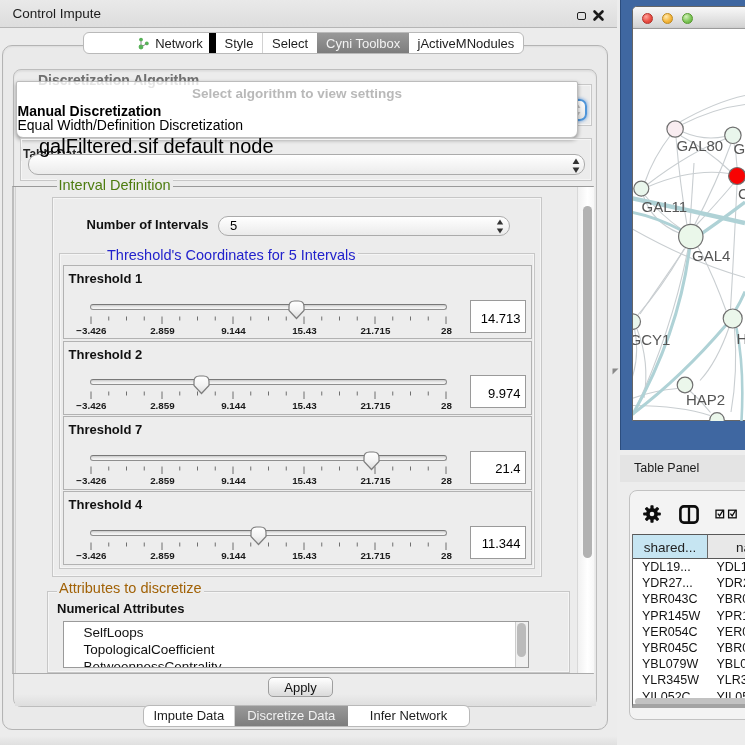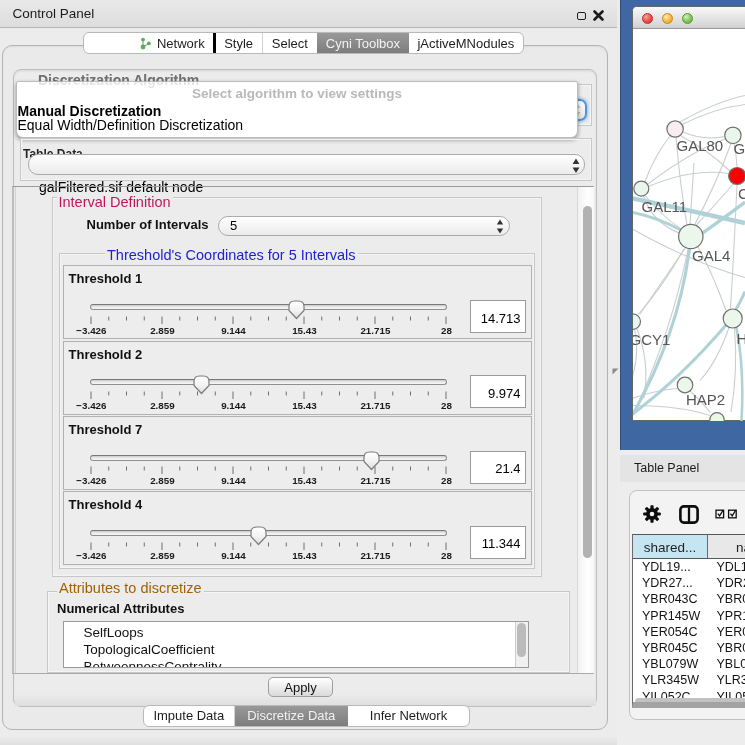--- a/index.html
+++ b/index.html
@@ -11,32 +11,32 @@
 </style>
 </head>
 <body>
 <div id="stage">
 
 <div class="abs" style="left:0;top:0;width:620px;height:745px;background:#ececec;"></div>
 
 <div class="abs" style="left:0;top:736px;width:745px;height:9px;background:linear-gradient(#ececec,#e0e0e0);"></div>
 
 <div class="abs" style="left:0;top:0;width:617px;height:28px;background:linear-gradient(#e9e9e9,#dddddd);border-bottom:1px solid #b5b5b5;"></div>
-<div class="abs" style="left:12.5px;top:0;height:28px;line-height:28px;font-size:13.5px;color:#1c1c1c;">Control Panel</div>
+<div class="abs" style="left:12.5px;top:0;height:28px;line-height:28px;font-size:13.5px;color:#1c1c1c;">Control Impute</div>
 <div class="abs" style="left:577px;top:11.5px;width:9px;height:8.5px;border:1.5px solid #1f1f1f;border-radius:2px;"></div>
 <svg class="abs" style="left:592px;top:9px;" width="13" height="13" viewBox="0 0 13 13">
       <path d="M2.5 2.5 L10.5 10.5 M10.5 2.5 L2.5 10.5" stroke="#1a1a1a" stroke-width="2.6" stroke-linecap="round"></path>
     </svg>
 
 <div class="abs" style="left:1.5px;top:44.5px;width:606px;height:685px;border:1px solid #b4b4b4;border-radius:10px;background:#eaeaea;box-shadow:inset 0 1px 2px rgba(0,0,0,0.06);"></div>
 
 <div class="abs" style="left:12.5px;top:68.5px;width:584.5px;height:638px;border:1px solid #bdbdbd;border-radius:8px;background:#ececec;box-shadow:inset 0 1.5px 2px rgba(0,0,0,0.07);"></div>
 
 <div class="abs" style="left:83px;top:32px;width:441px;height:22px;background:#ffffff;border:1px solid #b9b9b9;border-radius:6px;overflow:hidden;display:flex;font-size:13px;color:#1d1d1d;">
-  <div style="width:94px;display:flex;align-items:center;justify-content:center;border-right:3px solid #000000;margin-left:48px;">
+  <div style="width:94px;display:flex;align-items:center;justify-content:center;border-right:7px solid #000000;margin-left:48px;">
     <svg width="12" height="13" viewBox="0 0 12 13" style="margin-right:5px;">
           <circle cx="3" cy="2.6" r="1.9" fill="#57b257"></circle>
           <circle cx="3" cy="10" r="2.4" fill="#57b257"></circle>
           <circle cx="8.8" cy="6.4" r="1.9" fill="#57b257"></circle>
           <path d="M3 4 L3 8 M4.5 9 L8 7.2" stroke="#8a8a8a" stroke-width="1"></path>
         </svg>
     Network</div>
   <div style="width:53px;display:flex;align-items:center;justify-content:center;border-right:1px solid #d2d2d2;">Style</div>
   <div style="width:61.5px;display:flex;align-items:center;justify-content:center;">Select</div>
   <div style="width:103.5px;display:flex;align-items:center;justify-content:center;background:linear-gradient(#999999,#7d7d7d);color:#f2f2f2;">Cyni Toolbox</div>
@@ -54,35 +54,35 @@
 
 <div class="abs" style="left:16px;top:80.5px;width:562px;height:57px;background:#ffffff;border:1px solid #bcbcbc;border-radius:2px 2px 7px 7px;box-shadow:0 2px 4px rgba(0,0,0,0.38);"></div>
 <div class="abs" style="left:38px;top:71.8px;font-size:14px;font-weight:bold;color:rgba(120,120,120,0.20);">Discretization Algorithm</div>
 <div class="abs" style="left:16px;top:85.5px;width:562px;text-align:center;font-size:13.5px;font-weight:bold;color:#b9b9b9;">Select algorithm to view settings</div>
 <div class="abs" style="left:17.5px;top:103px;font-size:14px;font-weight:bold;color:#000;">Manual Discretization</div>
 <div class="abs" style="left:17.5px;top:117.2px;font-size:14px;color:#000;">Equal Width/Definition Discretization</div>
 
 <div class="abs etched" style="left:20px;top:138px;width:572px;height:43px;"></div>
 <div class="abs" style="left:21px;top:147px;font-size:12px;font-weight:bold;color:#262626;background:#ececec;padding:0 2px;">Table Data</div>
 <div class="abs" style="left:27.5px;top:154px;width:557px;height:20.5px;border:1px solid #ababab;border-radius:10px;background:linear-gradient(#ffffff,#ebebeb);"></div>
-<div class="abs" style="left:39px;top:136px;height:20.5px;line-height:20.5px;font-size:14px;color:#000;margin-top:41px;">galFiltered.sif default node</div>
+<div class="abs" style="left:39px;top:136px;height:20.5px;line-height:20.5px;font-size:20px;color:#000;">galFiltered.sif default node</div>
 <svg class="abs" style="left:570px;top:158px;" width="12" height="16" viewBox="0 0 12 16">
       <path d="M6 0.5 L9.4 6 L2.6 6 Z" fill="#333"></path>
       <path d="M6 15 L2.6 9.5 L9.4 9.5 Z" fill="#333"></path>
     </svg>
 
 <div class="abs" style="left:11.5px;top:186px;width:582px;height:488px;border:1px solid #bdbdbd;border-top:1px solid #9a9a9a;border-bottom:1px solid #ababab;"></div>
 
 <div class="abs" style="left:576.5px;top:187px;width:17px;height:486px;background:linear-gradient(to right,#f1f1f1,#ffffff 60%,#f7f7f7);border-left:1px solid #d8d8d8;"></div>
 <div class="abs" style="left:582.5px;top:206px;width:9px;height:352px;border-radius:4.5px;background:#b2b2b2;"></div>
 
 <div class="abs" style="left:14.5px;top:187px;width:1px;height:486px;background:#d2d2d2;"></div>
 
 <div class="abs etched" style="left:52px;top:196.5px;width:490px;height:380px;"></div>
-<div class="abs" style="left:56.5px;top:194px;font-size:14.5px;color:#be185d;background:#ececec;padding:0 2px;">Interval Definition</div>
+<div class="abs" style="left:56.5px;top:177px;font-size:14.5px;color:#4d7c0f;background:#ececec;padding:0 2px;">Interval Definition</div>
 <div class="abs" style="left:86.5px;top:216.5px;font-size:13px;font-weight:bold;color:#111;">Number of Intervals</div>
 <div class="abs" style="left:218px;top:216px;width:292px;height:20px;border:1px solid #ababab;border-radius:10px;background:linear-gradient(#ffffff,#ebebeb);"></div>
 <div class="abs" style="left:230px;top:216px;height:20px;line-height:20px;font-size:13px;color:#000;">5</div>
 <svg class="abs" style="left:494px;top:218.5px;" width="12" height="15" viewBox="0 0 12 15">
       <path d="M6 0.5 L9.2 5.5 L2.8 5.5 Z" fill="#333"></path>
       <path d="M6 14.5 L2.8 9.5 L9.2 9.5 Z" fill="#333"></path>
     </svg>
 
 <div class="abs etched" style="left:58.5px;top:253px;width:476.5px;height:316px;"></div>
 <div class="abs" style="left:61px;top:246.5px;font-size:14.5px;color:#2222cc;background:#ececec;padding:0 2px;margin-left:44px;">Threshold's Coordinates for 5 Intervals</div>
@@ -391,21 +391,21 @@
 </svg>
 <svg class="abs" style="left:714.5px;top:508.5px;" width="24" height="10" viewBox="0 0 24 10">
   <g fill="none" stroke="#0d0d0d" stroke-width="1.3">
     <rect x="1" y="1.2" width="7.6" height="7.6"></rect>
     <rect x="13.6" y="1.2" width="7.6" height="7.6"></rect>
     <path d="M2.8 4.6 L4.6 6.8 L8.2 1"></path>
     <path d="M15.4 4.6 L17.2 6.8 L20.8 1"></path>
   </g>
 </svg>
 
-<div class="abs" style="left:632px;top:533.5px;width:113px;height:174px;background:#ffffff;border-left:1.5px solid #6a6a6a;border-bottom:6px solid #a3a3a3;overflow:hidden;">
+<div class="abs" style="left:632px;top:533.5px;width:113px;height:174px;background:#ffffff;border-left:1.5px solid #6a6a6a;border-bottom:4px solid #a3a3a3;overflow:hidden;">
   <div style="position:absolute;left:0;top:0;width:75px;height:25.5px;background:#c6e5f2;border-top:1.5px solid #585858;border-bottom:1.5px solid #585858;border-right:1.5px solid #6a6a6a;text-align:center;line-height:25px;font-size:13.5px;color:#222;">shared...</div>
   <div style="position:absolute;left:75px;top:0;width:122px;height:25.5px;background:#e8e8e8;border-top:1.5px solid #585858;border-bottom:1.5px solid #585858;line-height:25px;font-size:13.5px;color:#222;"><span style="margin-left:28px;">na</span></div>
   <div style="position:absolute;left:9px;top:25.5px;font-size:12.5px;color:#141414;line-height:16.2px;">YDL19...<br>YDR27...<br>YBR043C<br>YPR145W<br>YER054C<br>YBR045C<br>YBL079W<br>YLR345W<br>YIL052C</div>
   <div style="position:absolute;left:83.5px;top:25.5px;font-size:12.5px;color:#141414;line-height:16.2px;">YDL190<br>YDR274<br>YBR043<br>YPR145<br>YER054<br>YBR045<br>YBL079<br>YLR345<br>YIL052</div>
   <div style="position:absolute;left:0;top:164px;width:113px;height:10px;background:#fafafa;"></div>
   <div style="position:absolute;left:1.5px;top:164.5px;width:112px;height:7px;border-radius:3.5px;background:#c2c2c2;"></div>
 </div>
 
 </div>
 

